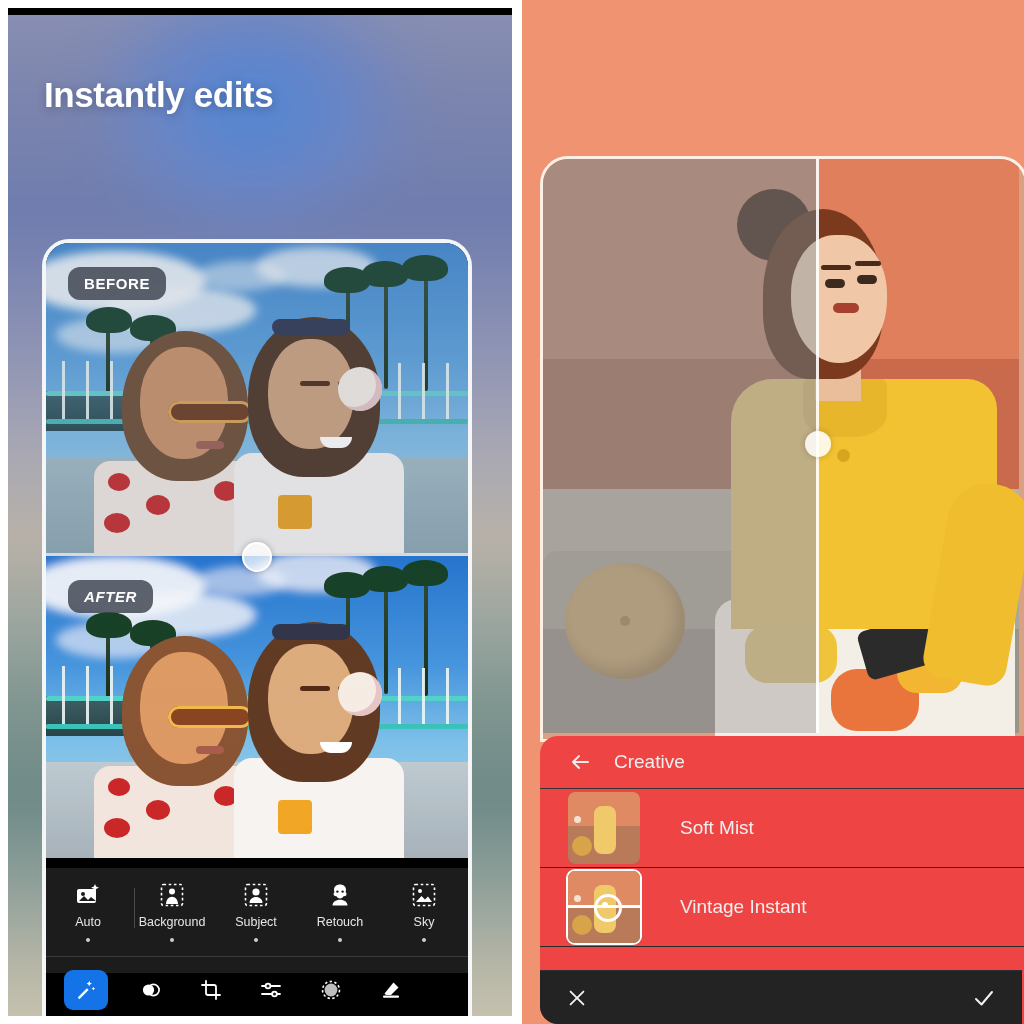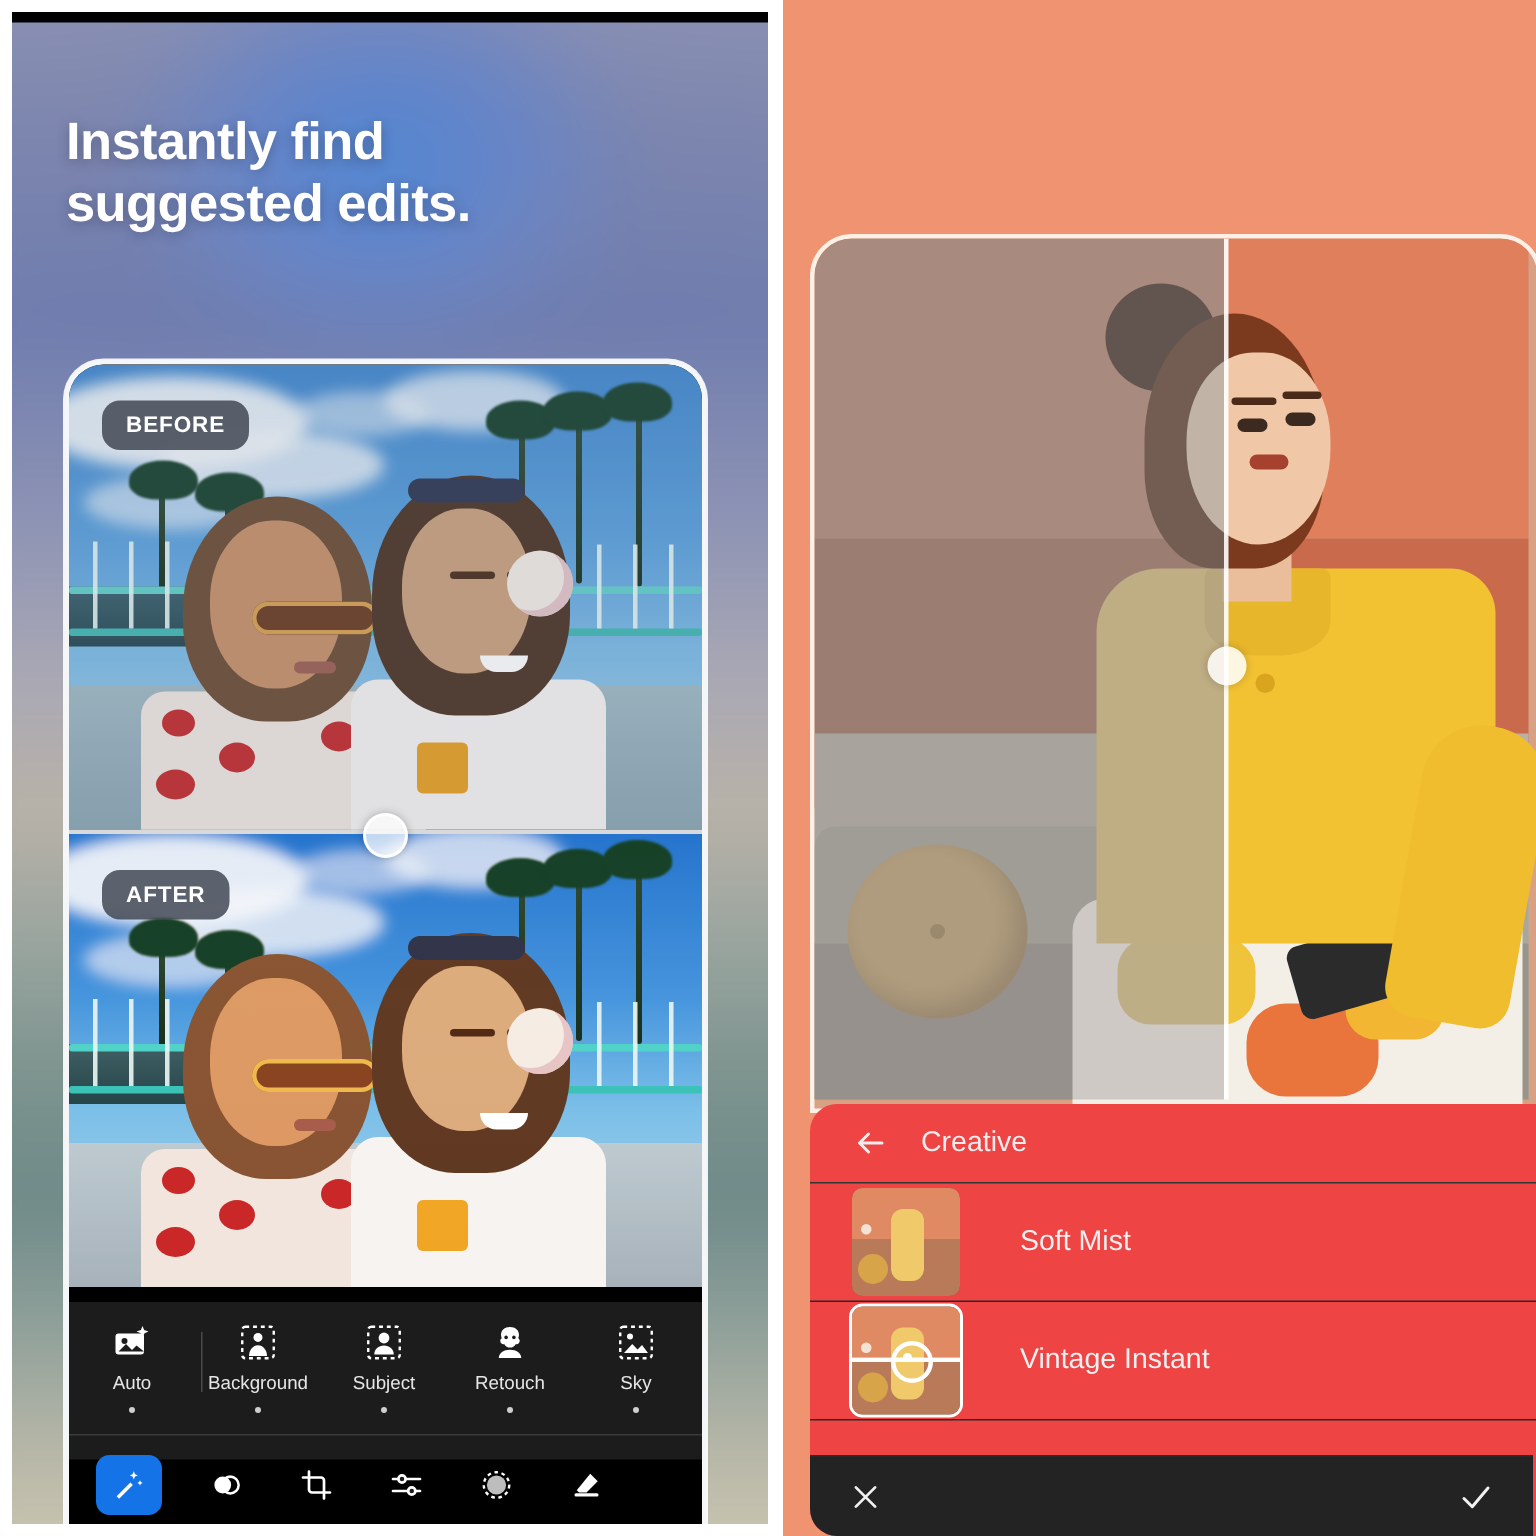--- a/index.html
+++ b/index.html
@@ -38,21 +38,21 @@
   .phone{
     position:absolute;left:43px;top:240px;width:428px;height:776px;
     background:#f4f6f8;border-radius:26px 26px 0 0;
     box-shadow:0 0 0 1px rgba(255,255,255,.9);
     overflow:hidden;
   }
   .phone-screen{position:absolute;left:3px;top:3px;width:422px;height:773px;border-radius:23px 23px 0 0;overflow:hidden;background:#000;}
 
   .photo-half{position:absolute;left:0;width:422px;overflow:hidden;}
   .photo-before{top:0;height:310px;}
-  .photo-after{top:313px;height:303px;}
+  .photo-after{top:313px;height:303px;font-style:italic;}
 
   
   .scene{position:absolute;left:0;top:0;width:422px;height:310px;overflow:hidden;}
   .sky{position:absolute;inset:0;background:linear-gradient(180deg,#3f86cf 0%,#59a0dd 38%,#7cbbe6 62%,#a9d2ea 100%);}
   .cloud{position:absolute;background:#f2f6fa;border-radius:50%;filter:blur(5px);opacity:.92;}
   .cl1{left:-20px;top:8px;width:180px;height:62px;}
   .cl2{left:60px;top:44px;width:150px;height:46px;opacity:.8;}
   .cl3{left:210px;top:4px;width:120px;height:40px;opacity:.75;}
   .cl4{left:10px;top:74px;width:120px;height:36px;opacity:.6;}
   .cl5{left:150px;top:18px;width:90px;height:30px;opacity:.55;}
@@ -178,22 +178,21 @@
 
 <div class="stage">
 
   <div class="panel-left">
     <div class="lp-bg">
       <div class="lp-bg-img"></div>
     </div>
     <div class="lp-topbar"></div>
 
     <div class="headline">
-      <div>Instantly find</div>
-      <div>suggested edits.</div>
+      <div>Instantly edits</div>
     </div>
 
     <div class="phone">
       <div class="phone-screen">
 
         <div class="photo-half photo-before">
           <div class="scene">
             <div class="sky"></div>
             <div class="cloud cl1"></div>
             <div class="cloud cl2"></div>

